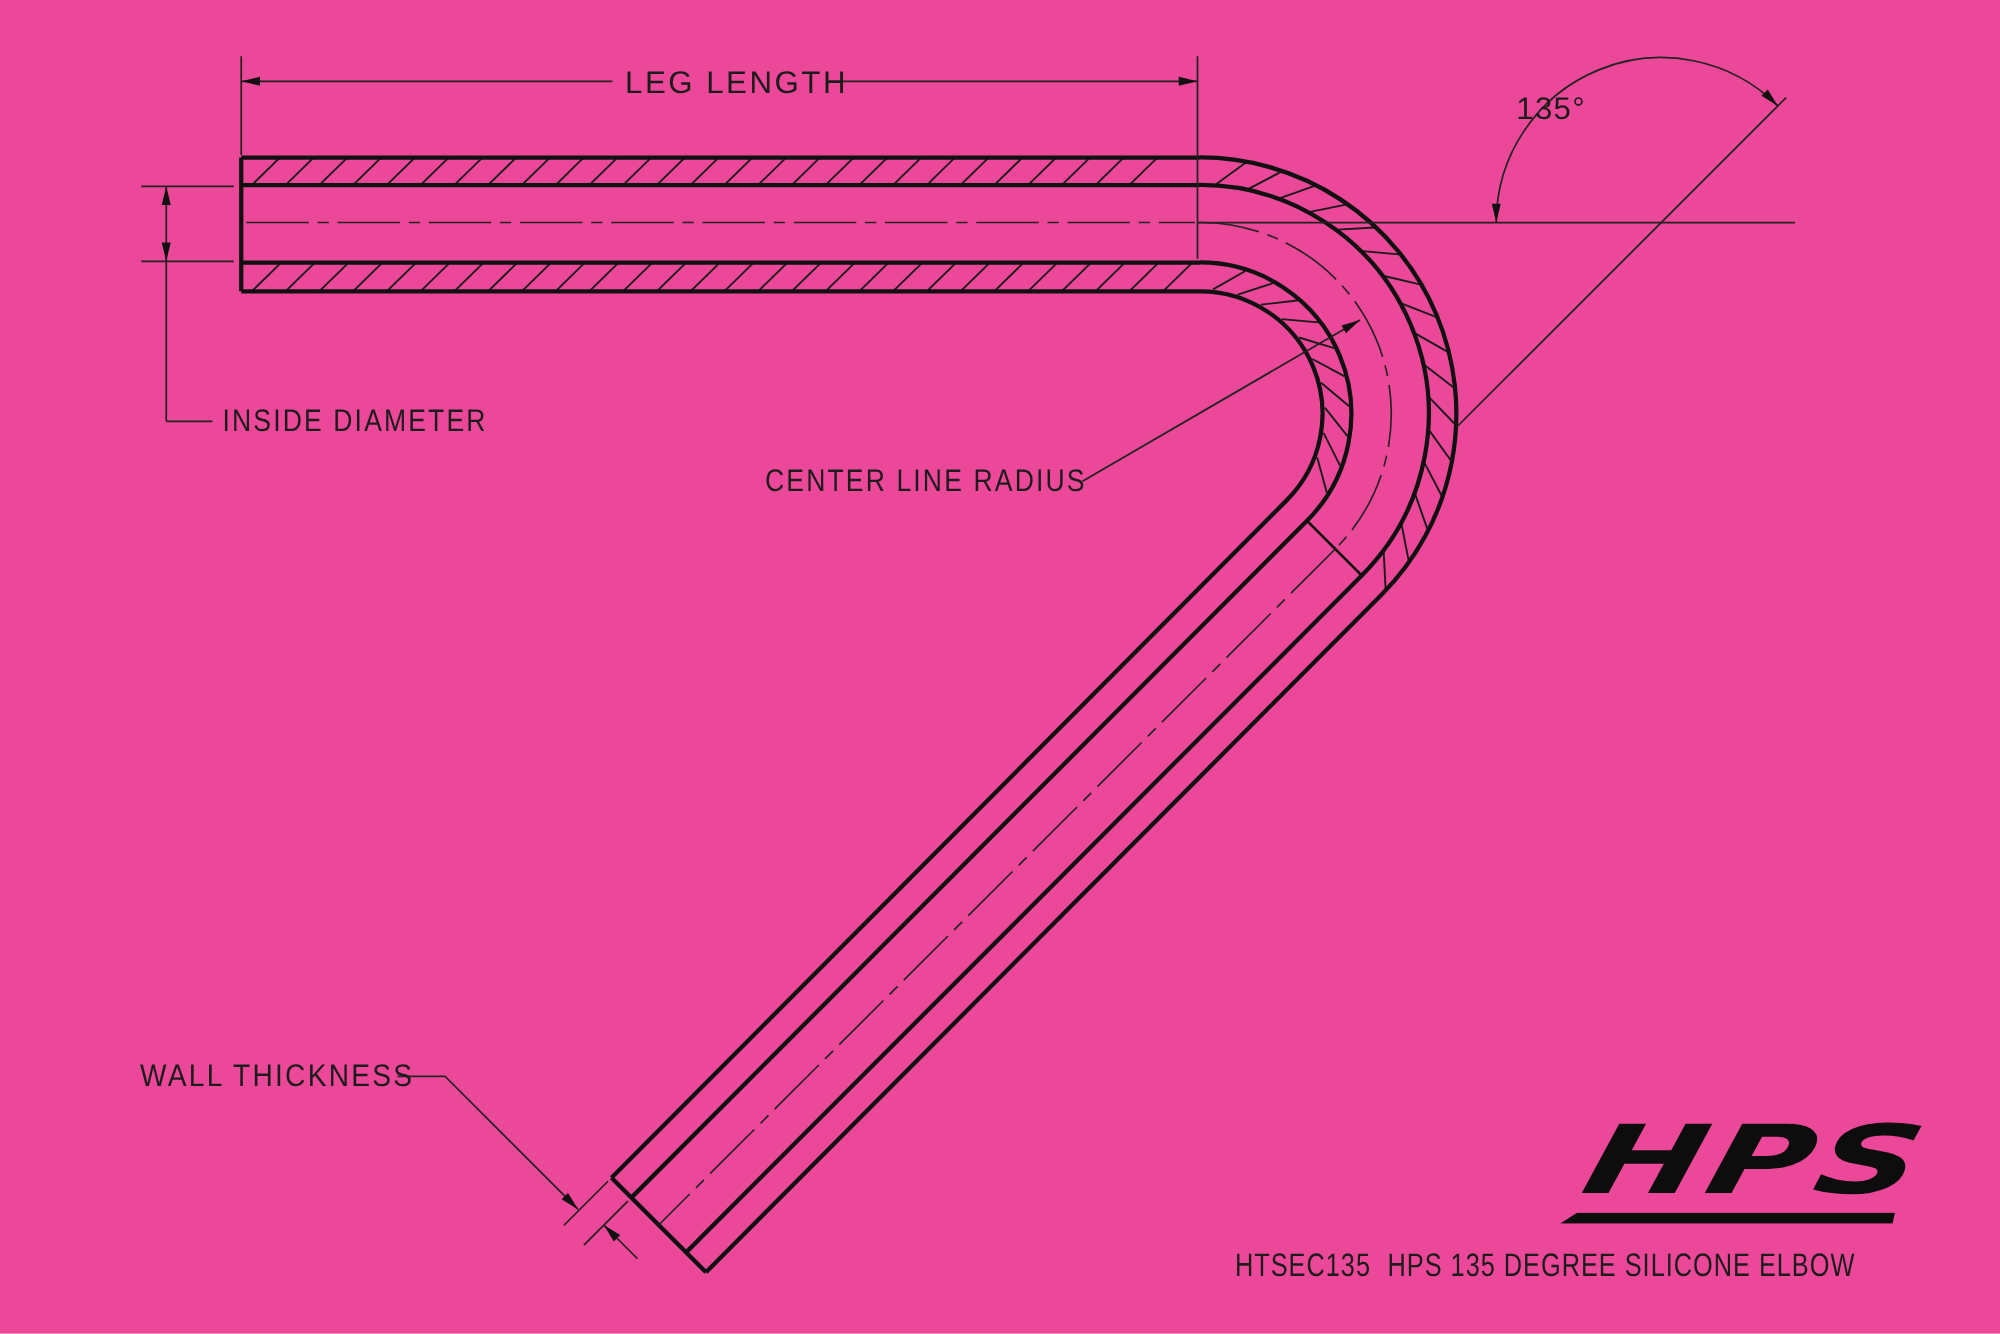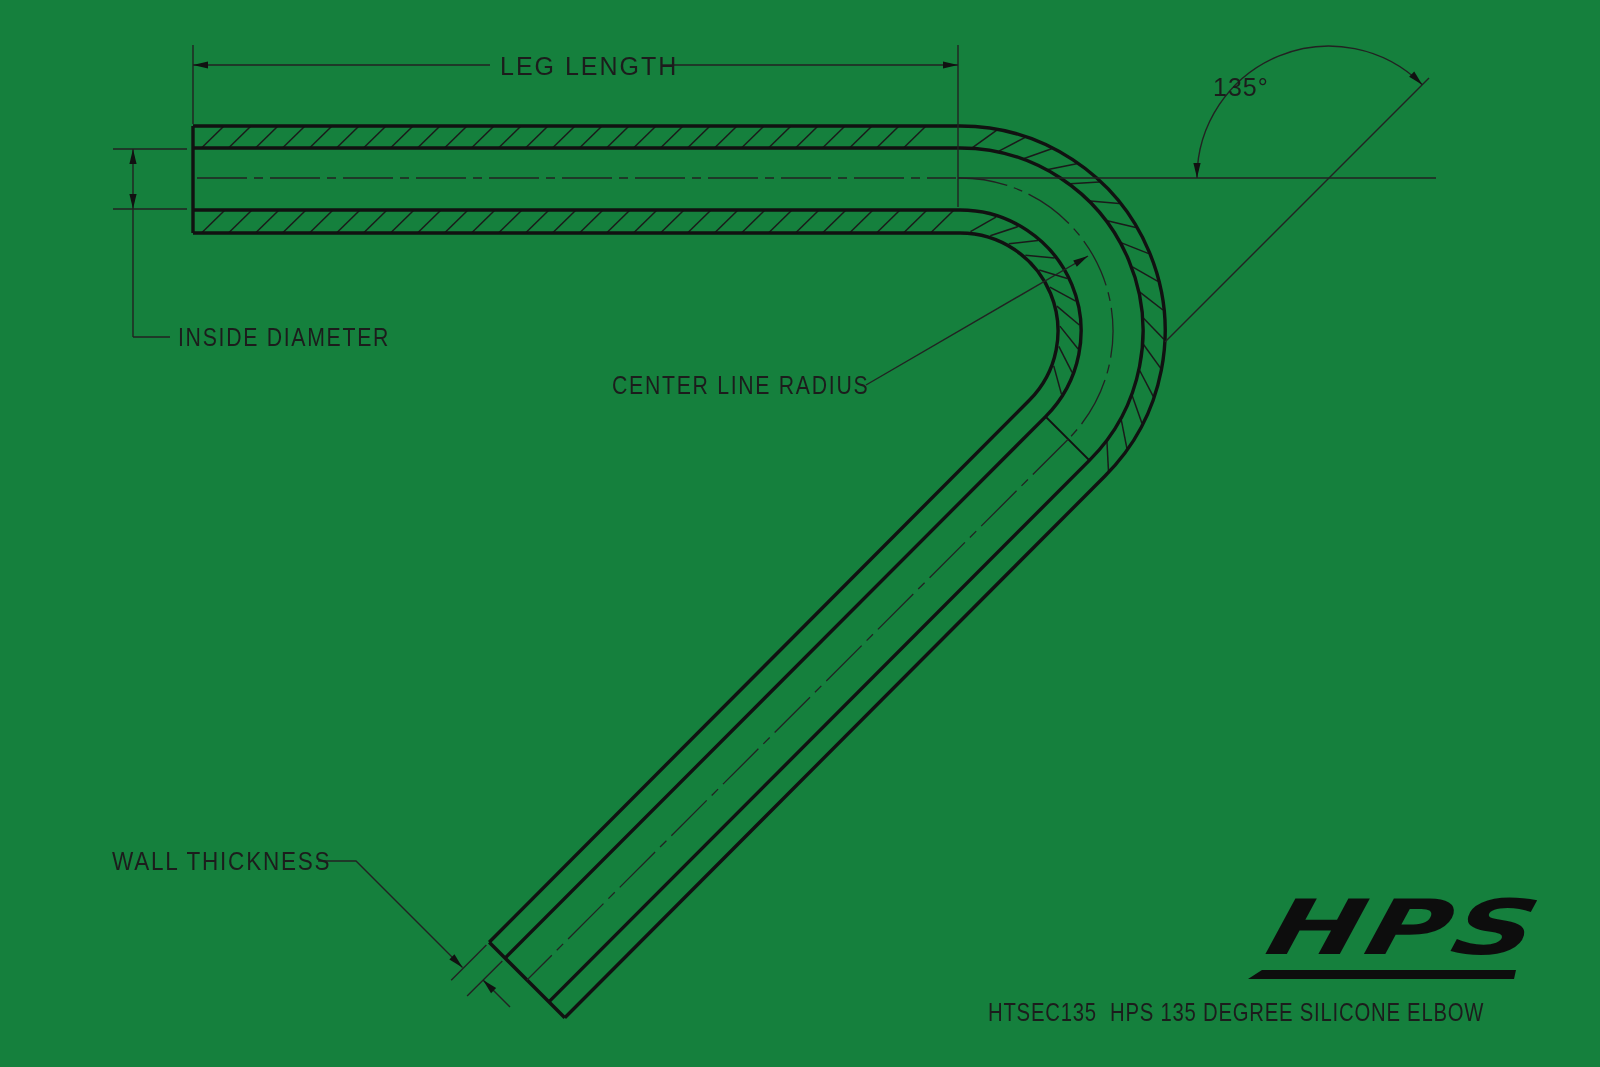--- a/index.html
+++ b/index.html
@@ -1,16 +1,16 @@
 <!DOCTYPE html>
 <html><head>
 <meta charset="utf-8">
 <style>
   html,body{margin:0;padding:0;background:#fff;}
-  .canvas{position:relative;width:1600px;height:1067px;background:#15803d;overflow:hidden;
+  .canvas{position:relative;width:1600px;height:1067px;background:#ec4899;overflow:hidden;
           font-family:"Liberation Sans",sans-serif;}
   .canvas svg{position:absolute;left:0;top:0;}
   .lbl{position:absolute;color:#1c1c1c;font-size:25px;letter-spacing:2px;white-space:nowrap;
        line-height:26px;transform-origin:0 50%;}
   .thick{stroke:#111;stroke-width:3.4;fill:none;stroke-linecap:butt;}
   .med{stroke:#111;stroke-width:2;fill:none;}
   .thin{stroke:#222;stroke-width:1.4;fill:none;}
   .cl{stroke:#222;stroke-width:1.3;fill:none;stroke-dasharray:50 7 9 7;}
   .hatch{stroke:#1a1a1a;stroke-width:1.5;}
   .arrow{fill:#111;stroke:none;}

